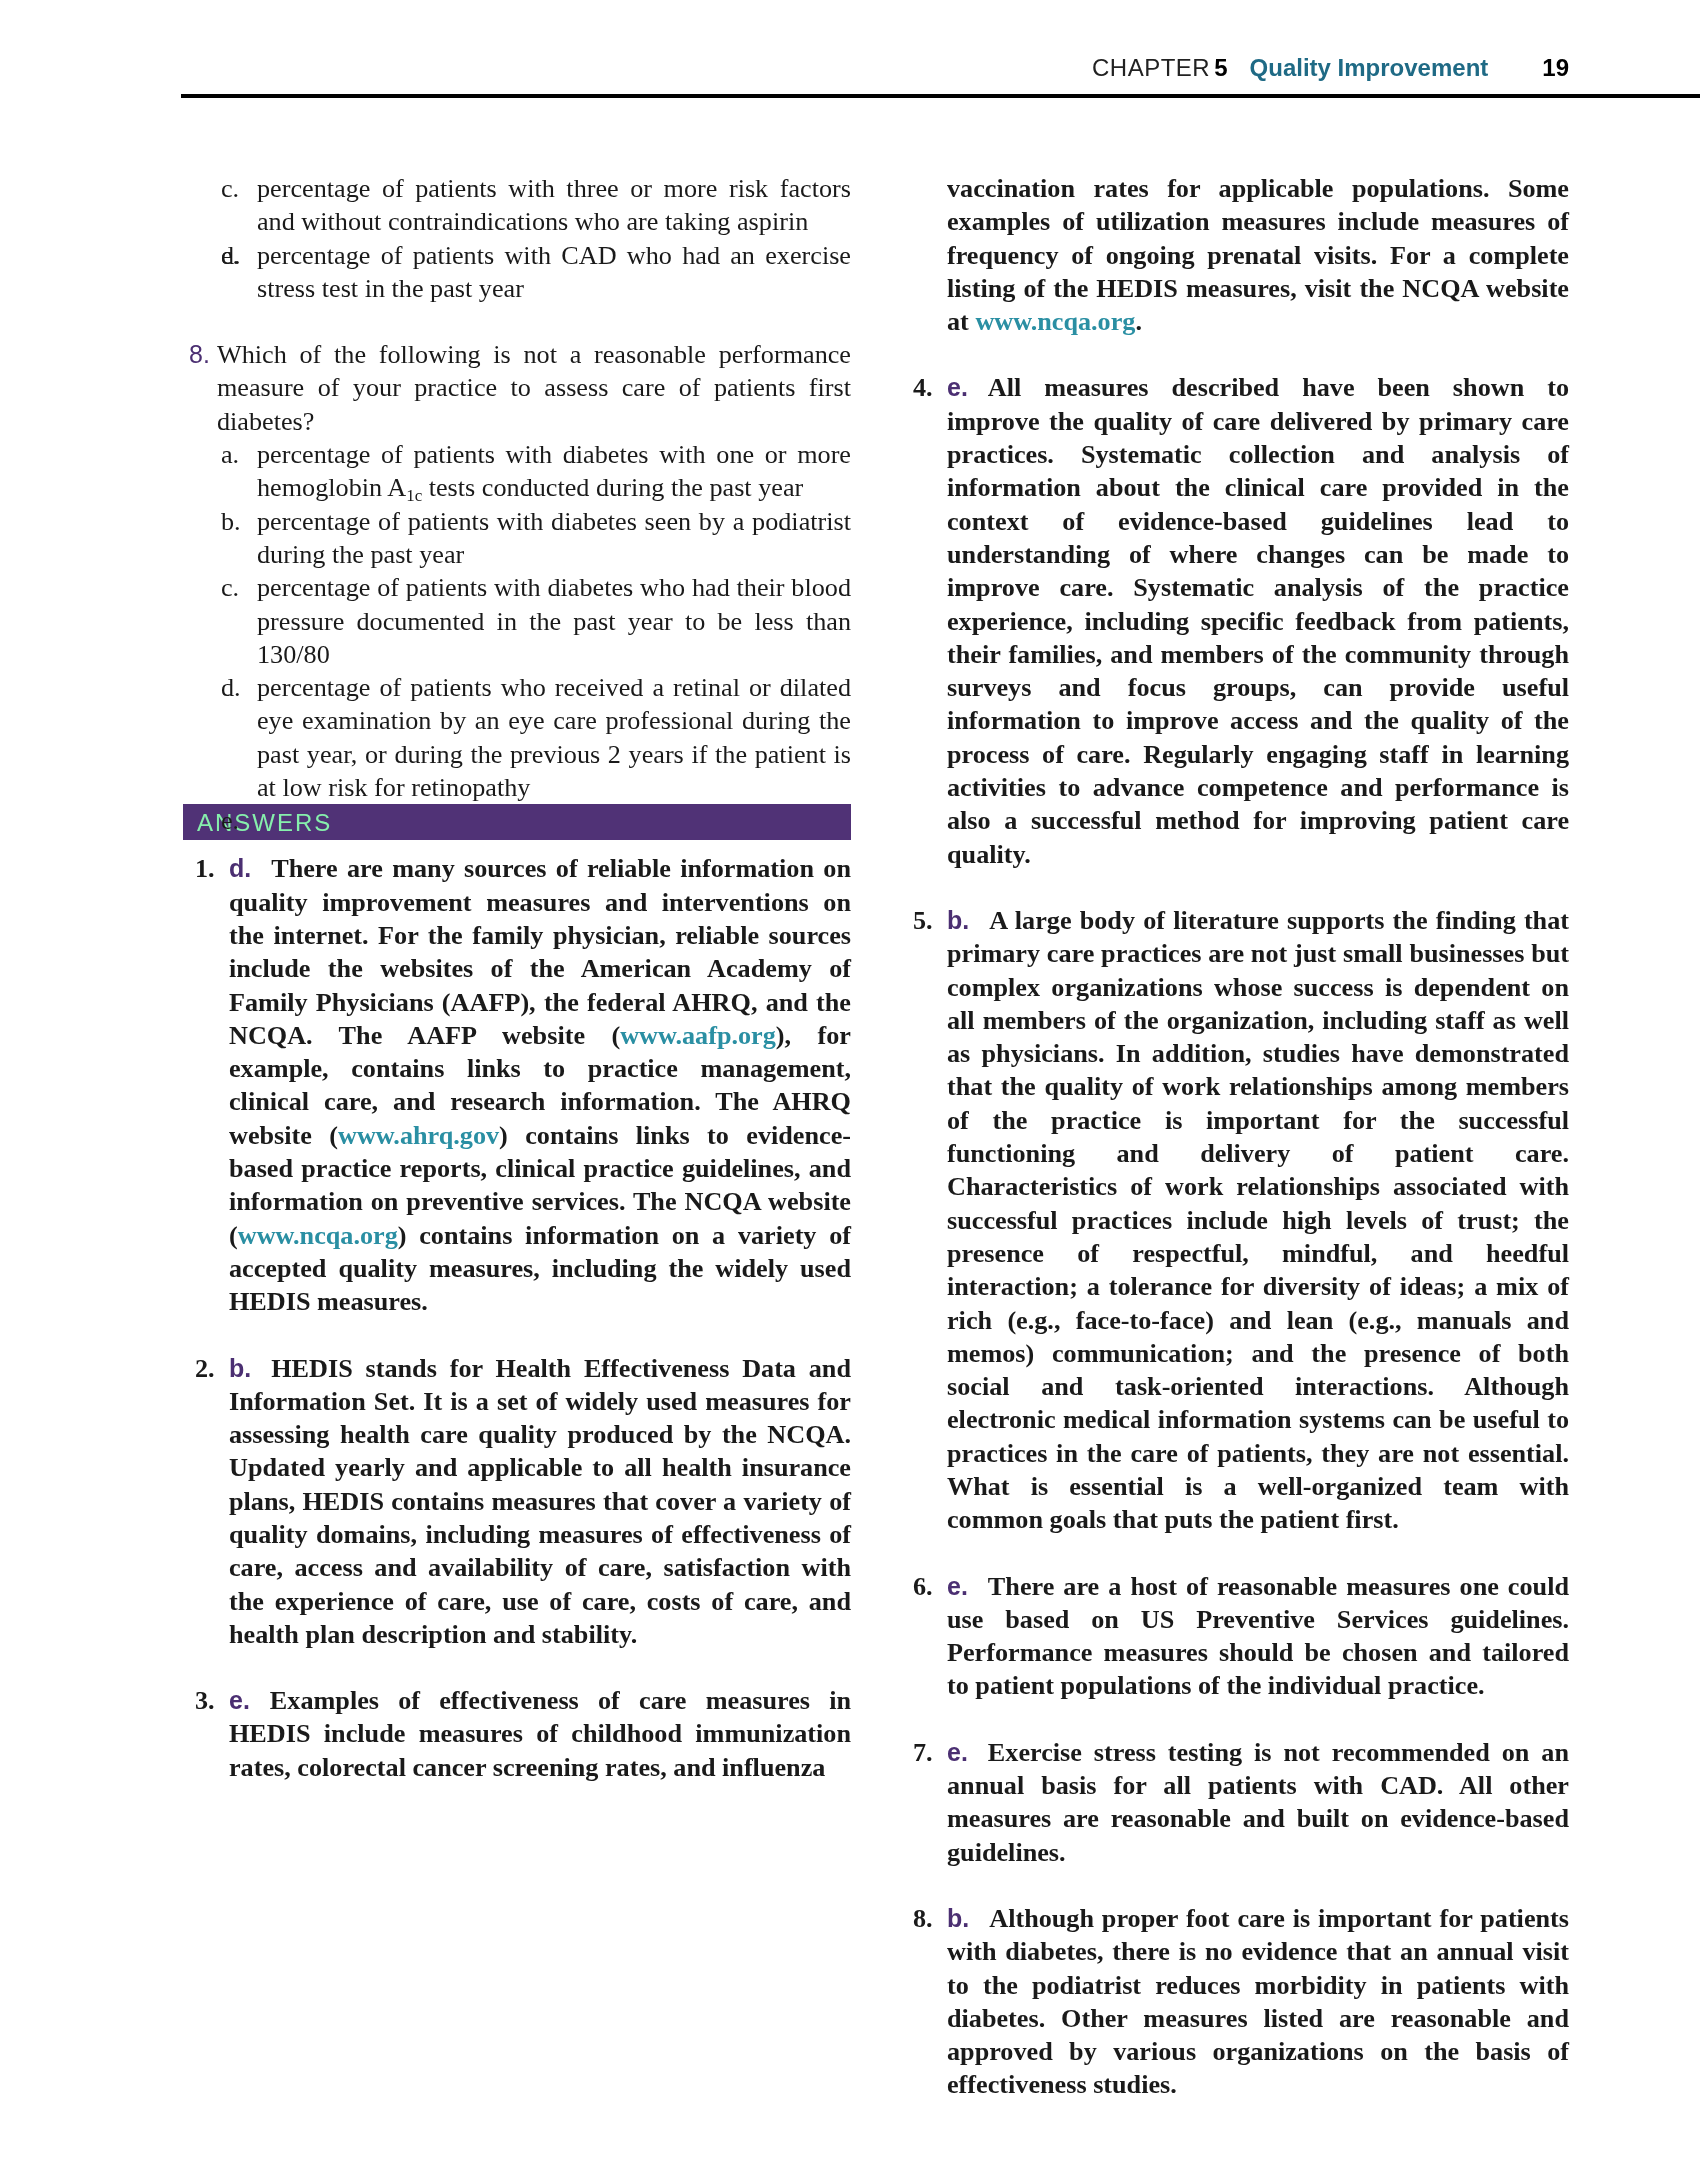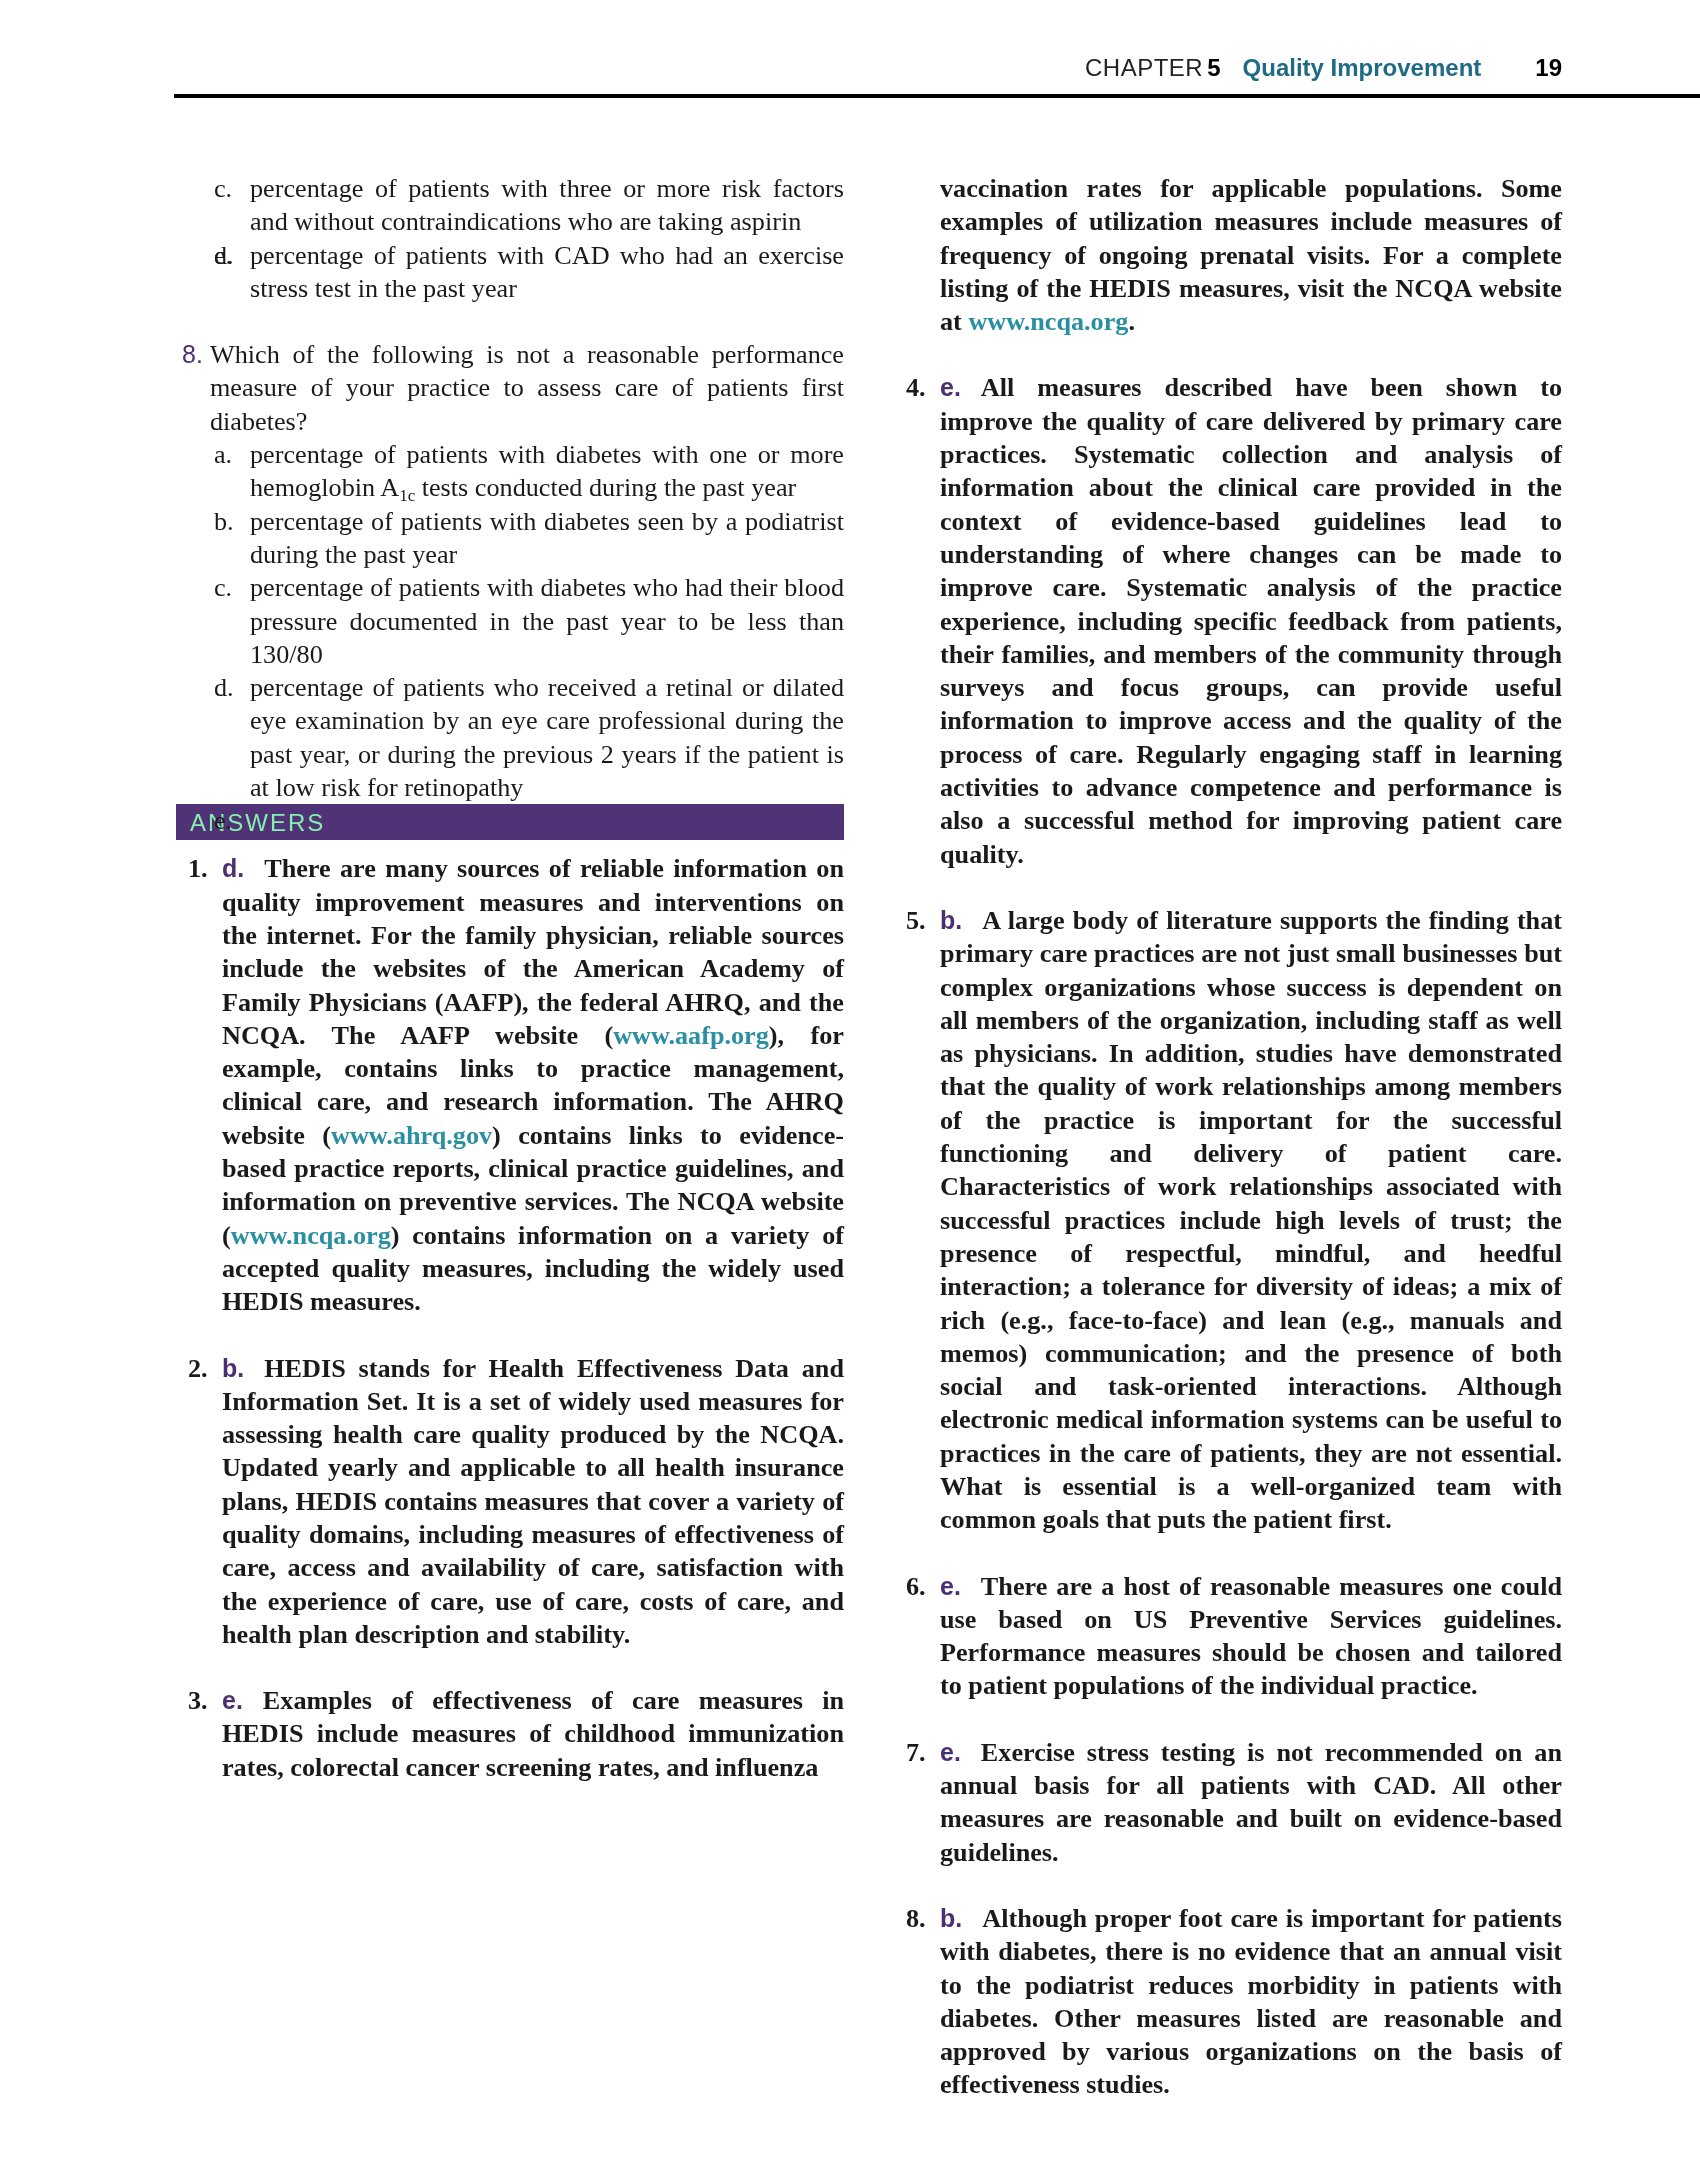--- a/index.html
+++ b/index.html
@@ -1,17 +1,17 @@
 <!DOCTYPE html>
 <html><head>
   <meta charset="utf-8">
   <style>
     html, body { margin: 0; padding: 0; background: #ffffff; }
     body { width: 1700px; height: 2175px; position: relative; overflow: hidden; }
-    .page { position: absolute; left: 8px; top: 0; width: 1372px; height: 2175px; }
+    .page { position: absolute; left: 15px; top: 0; width: 1372px; height: 2175px; }
     .header {
       position: absolute; left: 166px; top: 52px; width: 1534px; height: 42px;
       border-bottom: 4px solid #000;
     }
     .header-inner {
       position: absolute; right: 146px; top: 2px;
       font-family: "Liberation Sans", sans-serif; font-size: 24px;
       white-space: nowrap;
     }
     .chap-word { color: #222; letter-spacing: 0.5px; font-weight: normal; }

